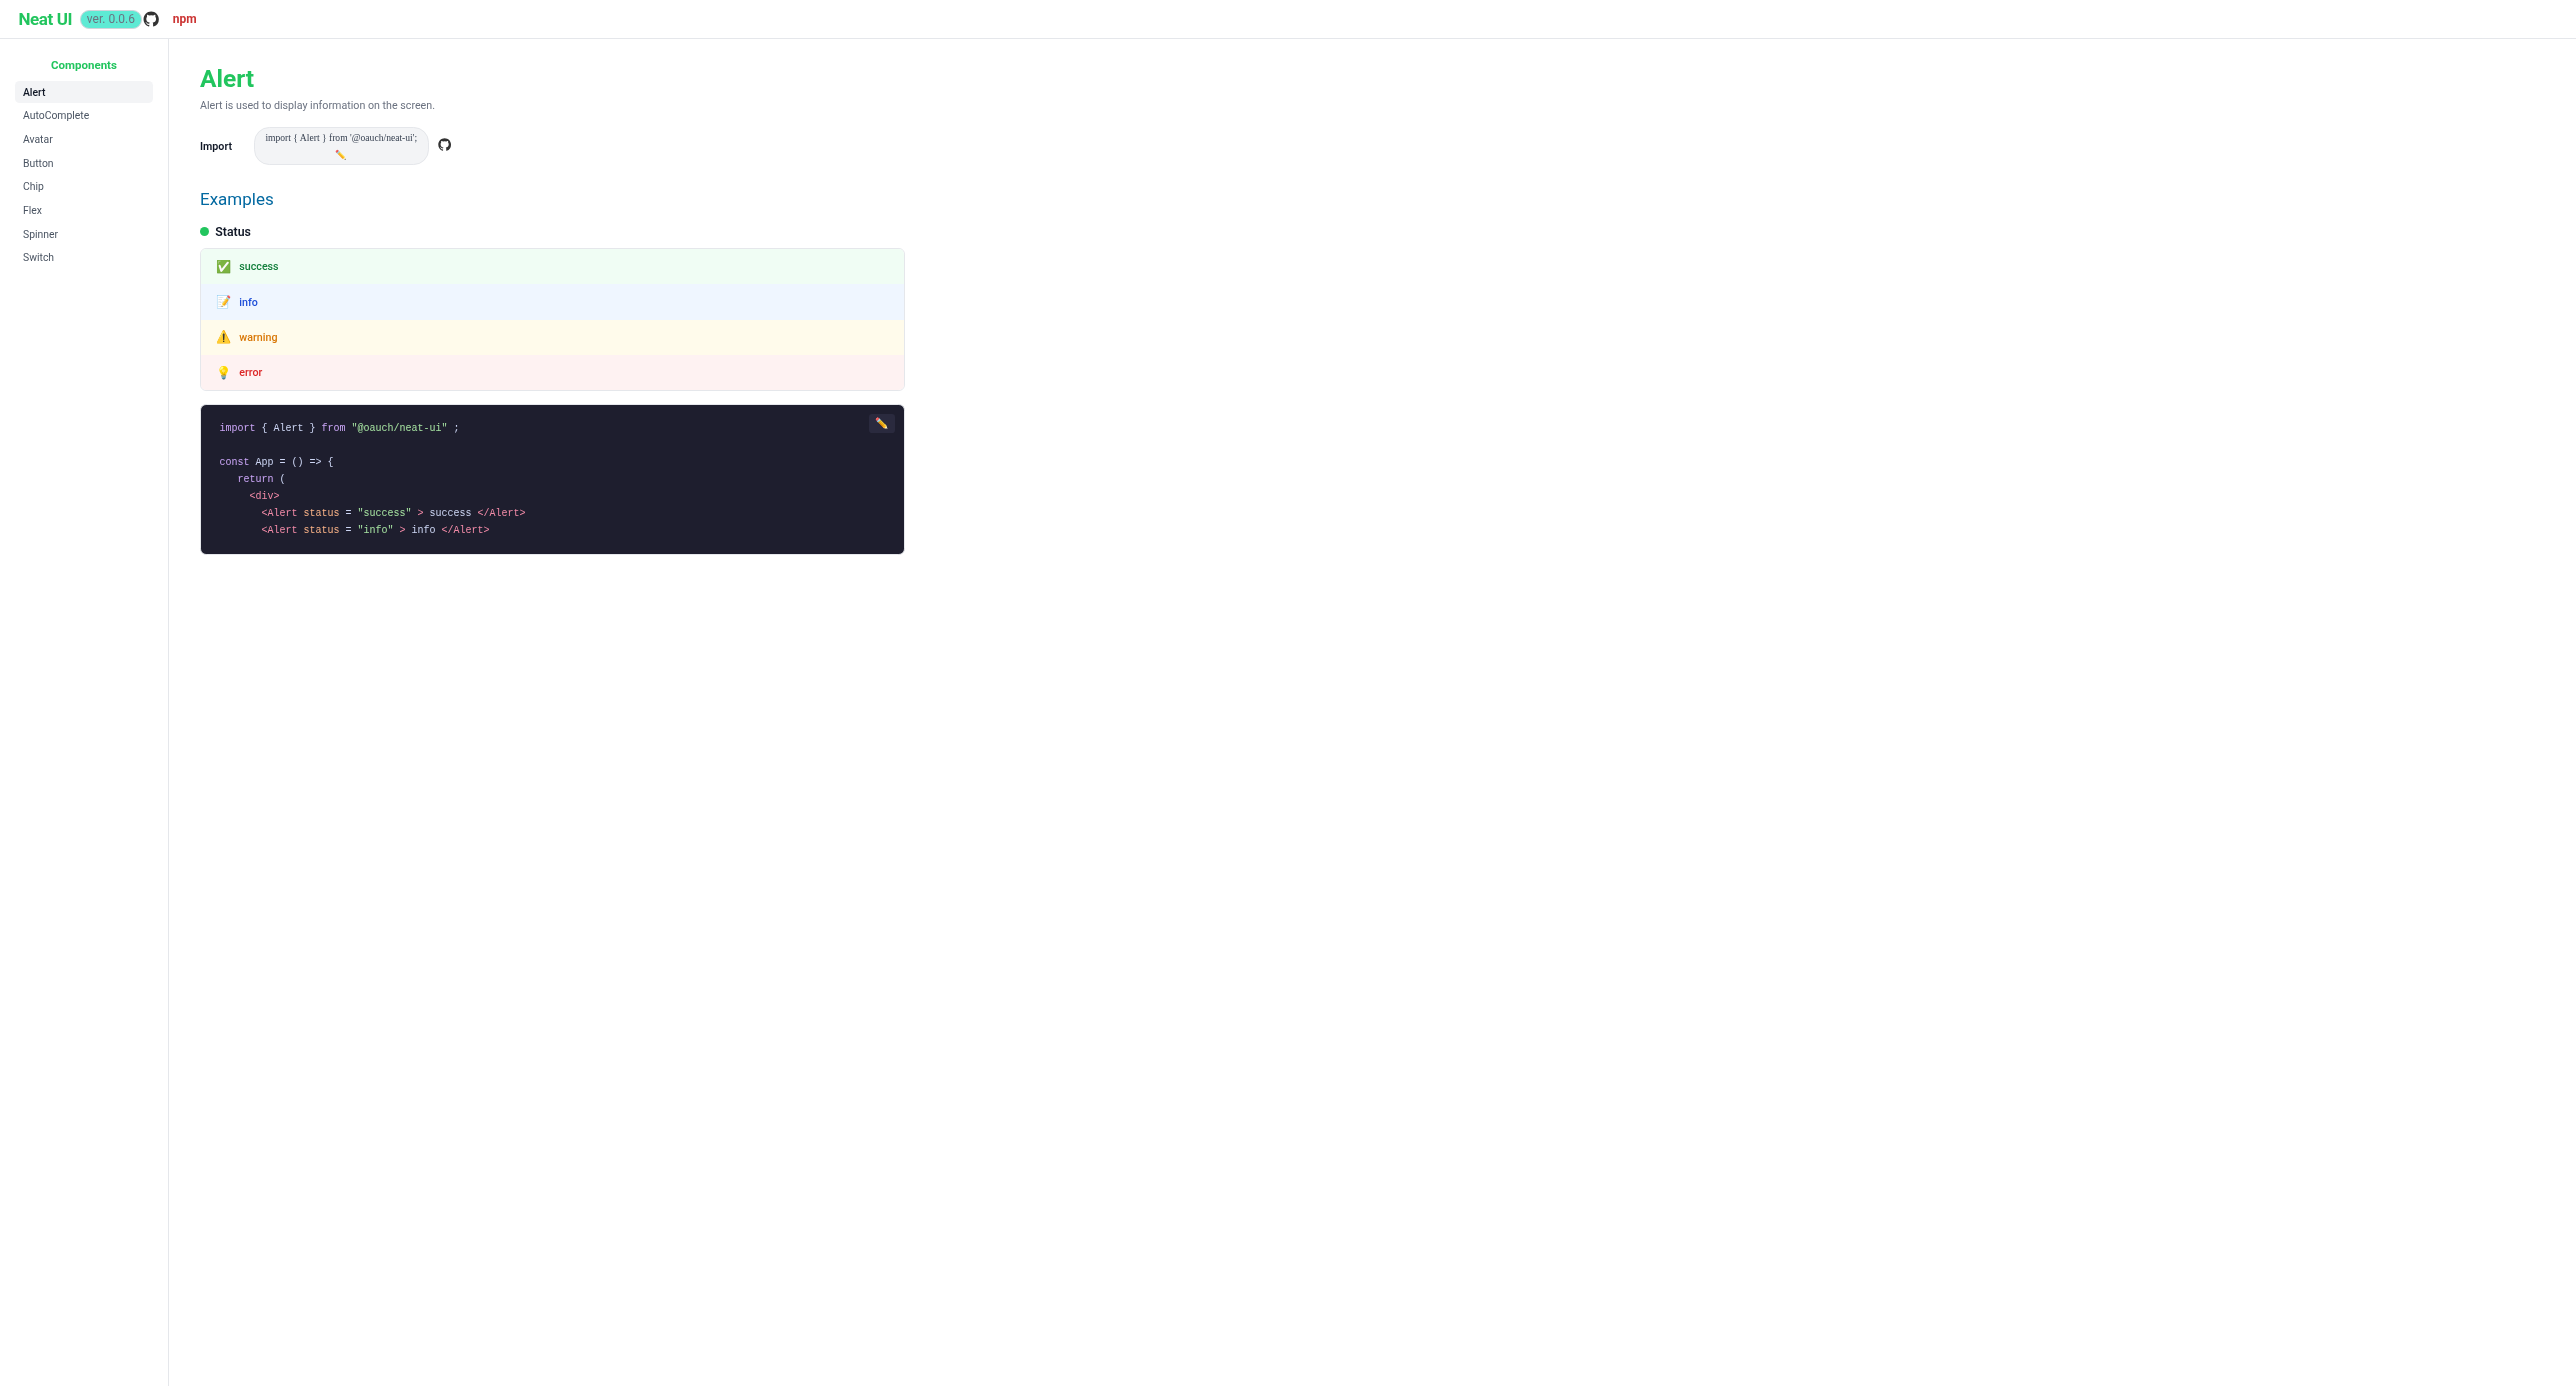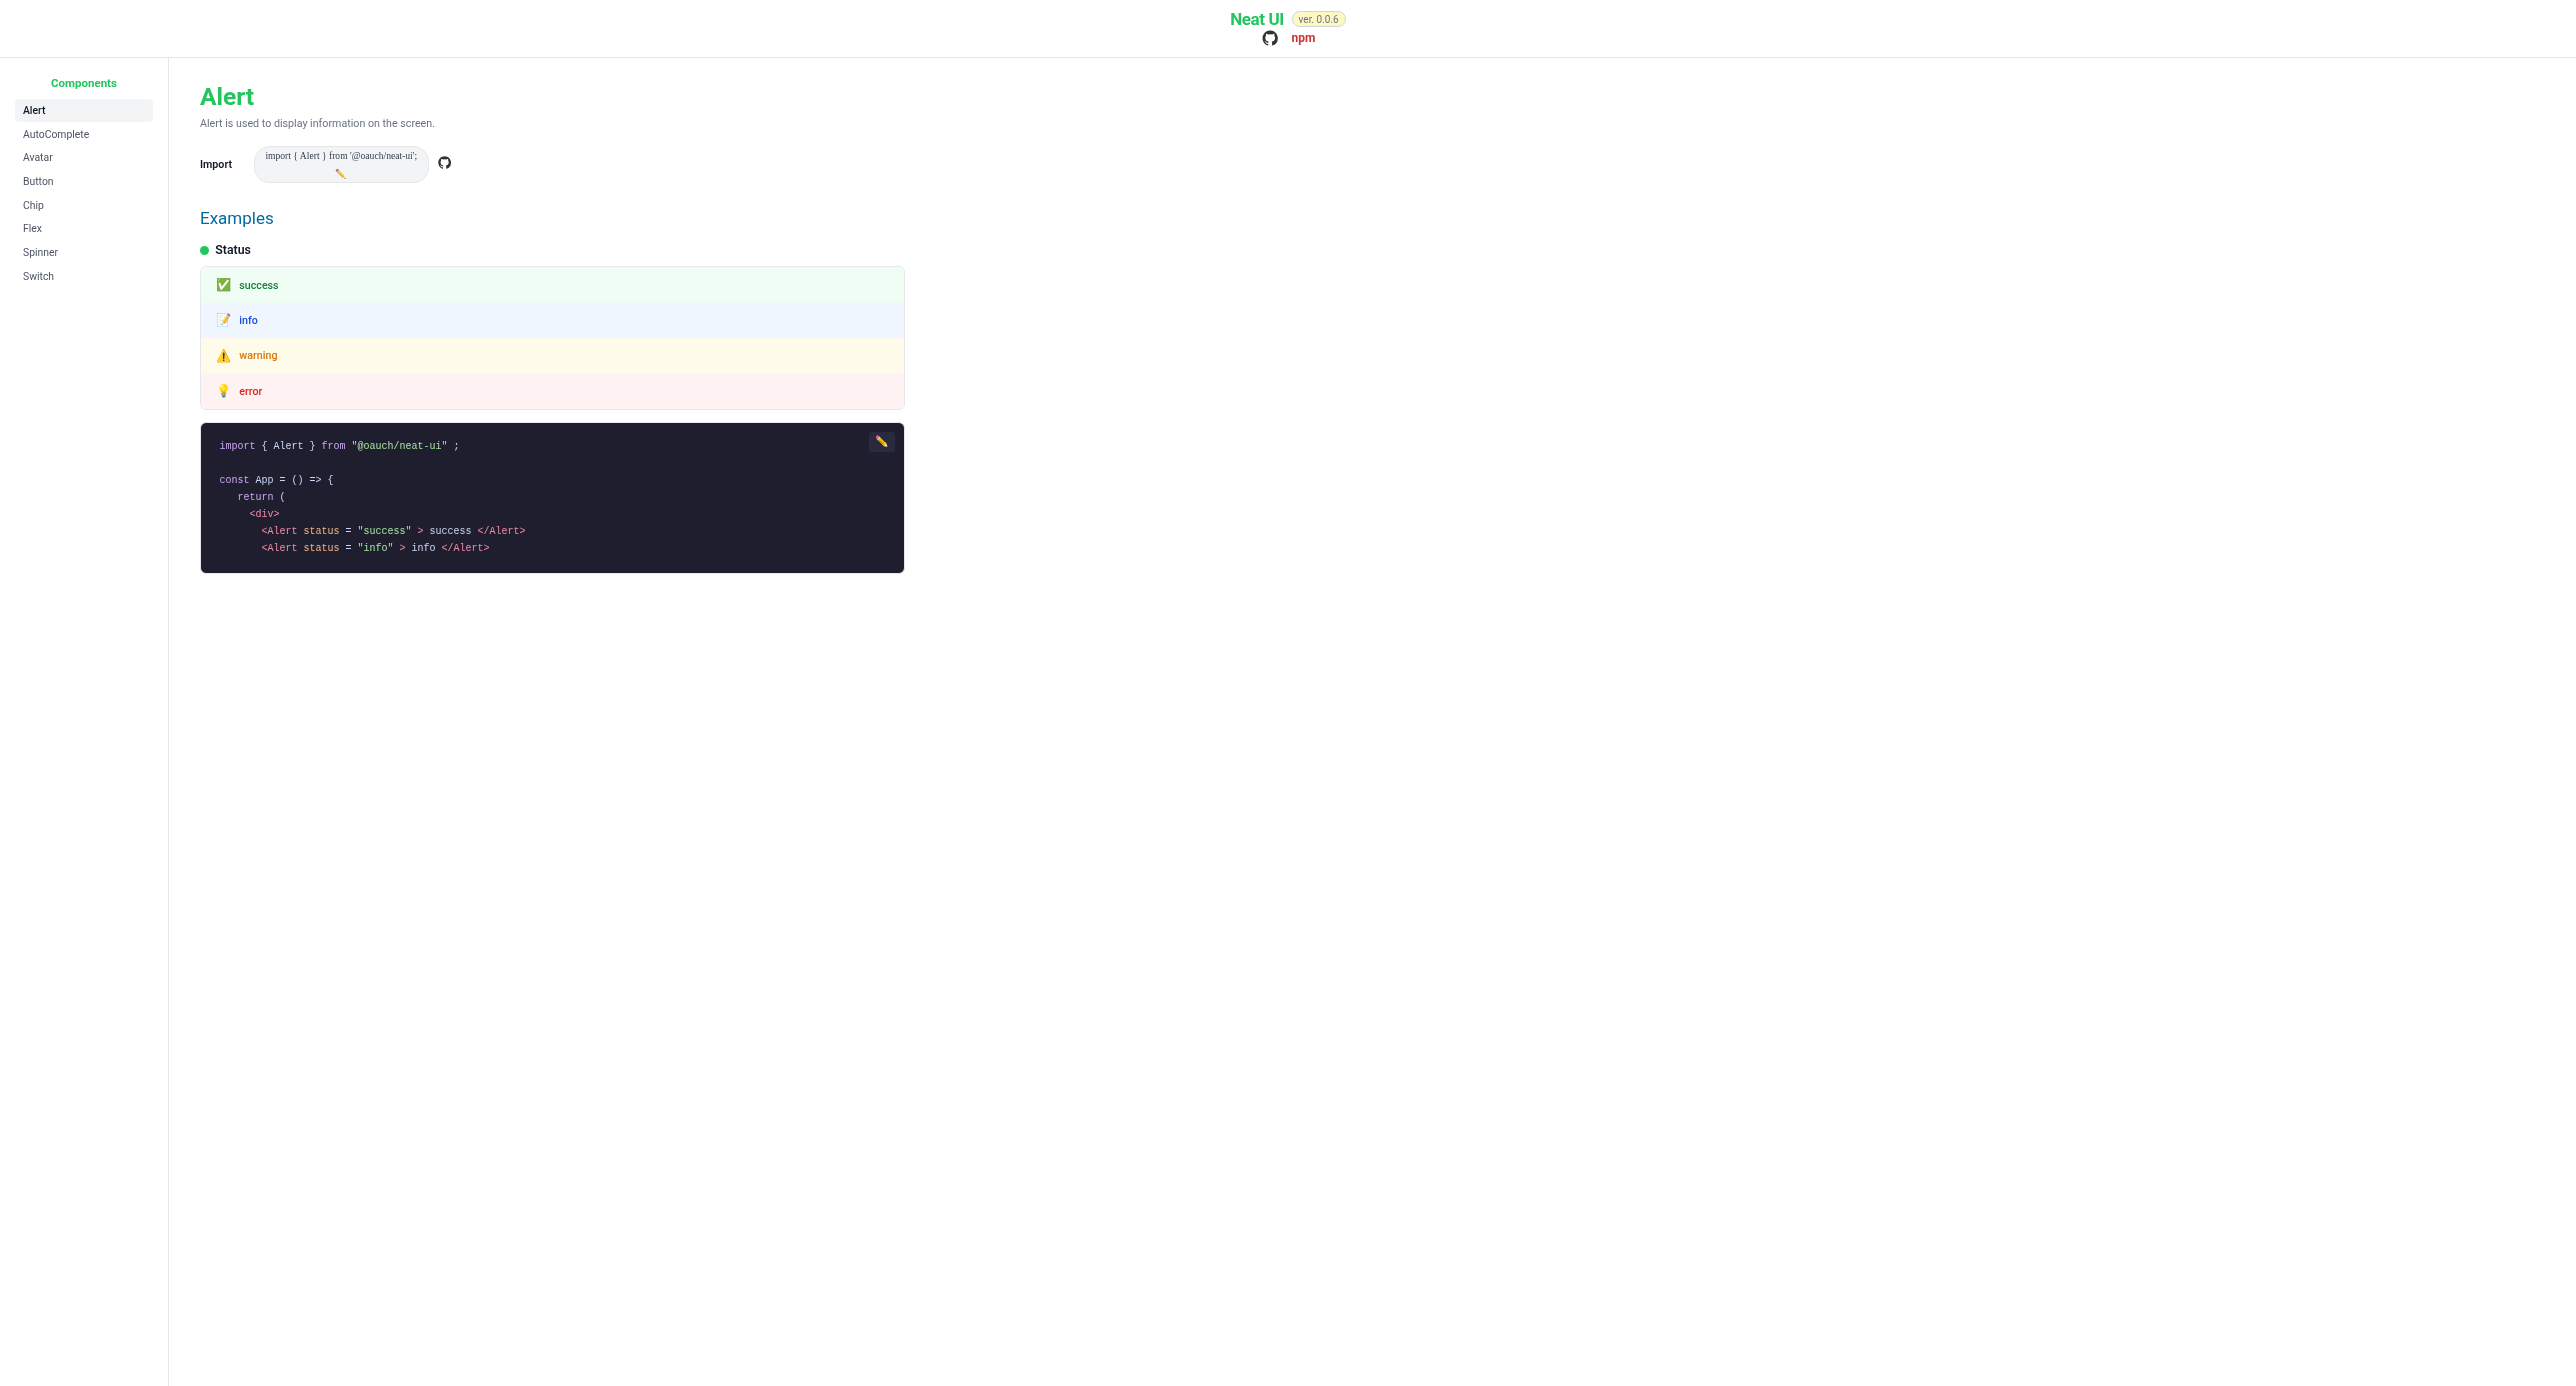--- a/index.html
+++ b/index.html
@@ -13,39 +13,38 @@
     
     .header {
       display: flex;
       align-items: center;
       padding: 9.2px 18.4px;
       border-bottom: 0.8px solid #e5e7eb;
       background: #fff;
       position: sticky;
       top: 0;
       z-index: 100;
-      flex-direction: column;
     }
     .header-left {
       display: flex;
       align-items: center;
       gap: 7.7px;
     }
     .logo {
       font-size: 17px;
       font-weight: 700;
       color: #22c55e;
       letter-spacing: -0.4px;
     }
     .version-badge {
-      background: #fef9c3;
+      background: #5eead4;
       border: 0.8px solid #d1d5db;
       border-radius: 9.2px;
       padding: 1.5px 6.1px;
-      font-size: 10px;
+      font-size: 12px;
       color: #6b7280;
     }
     .header-right {
       display: flex;
       align-items: center;
       gap: 12.3px;
     }
     .github-icon, .npm-icon {
       display: flex;
       align-items: center;

